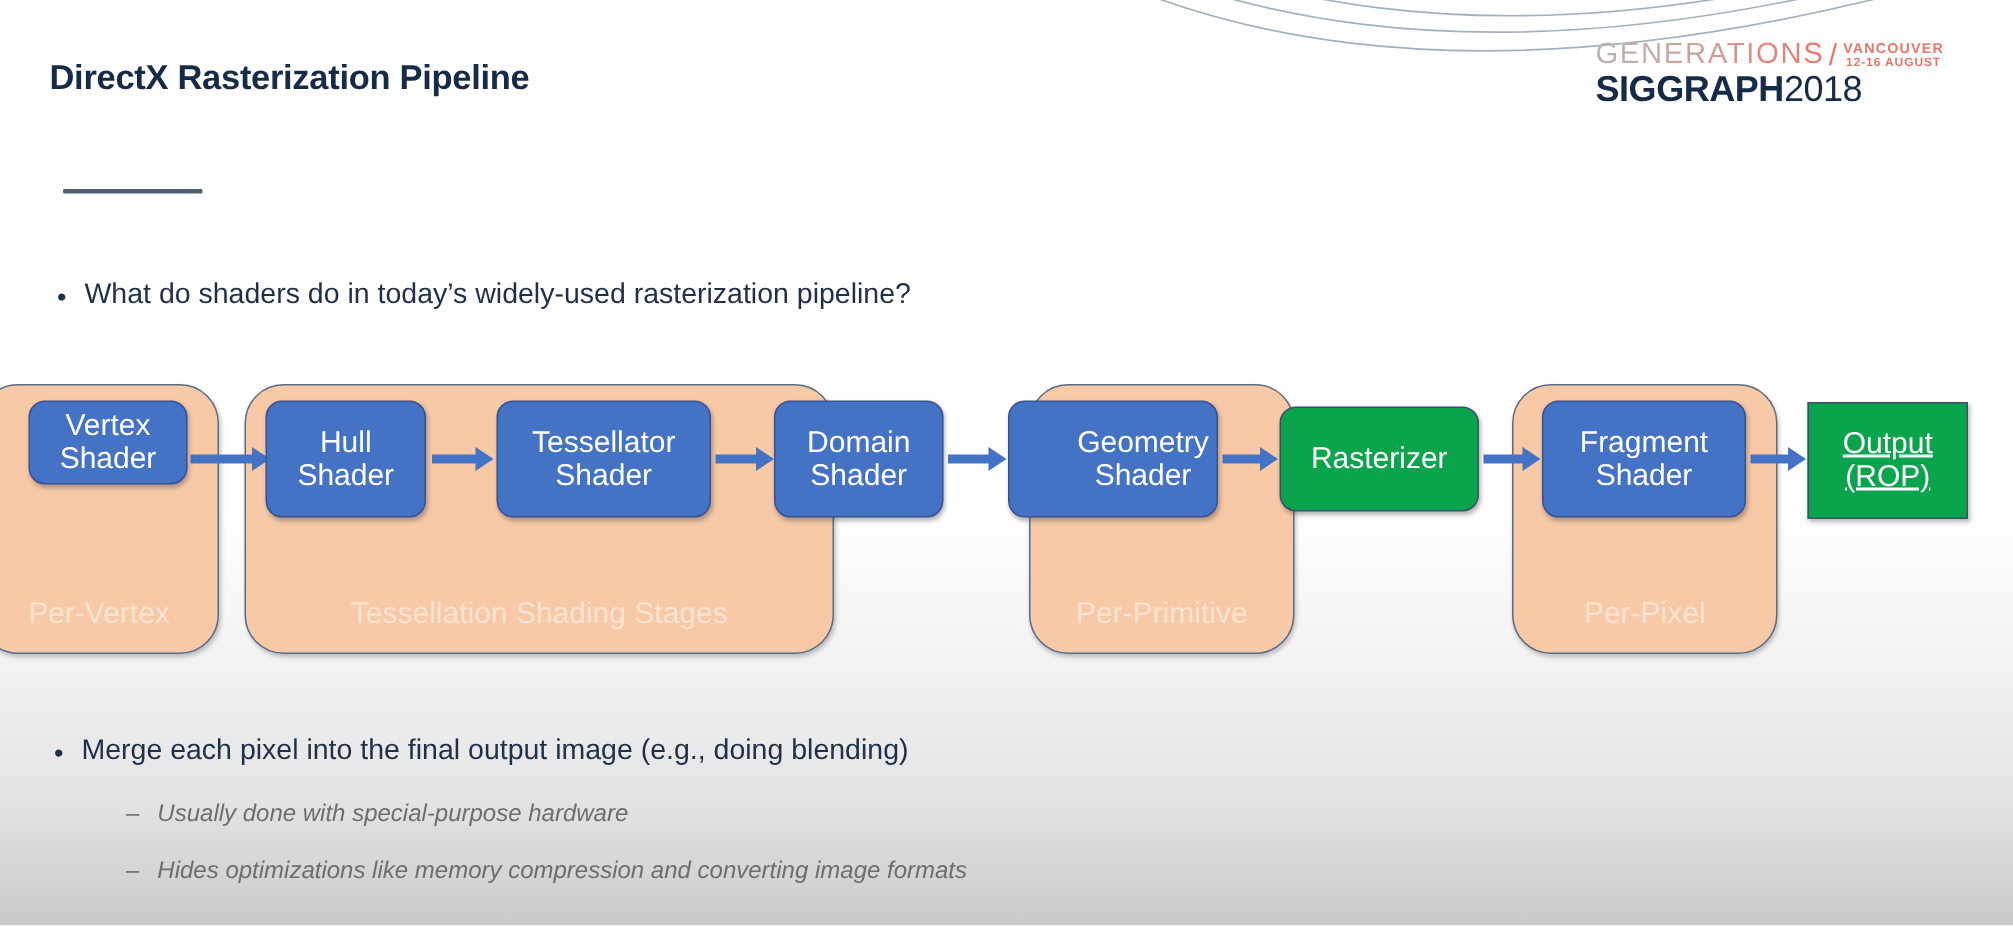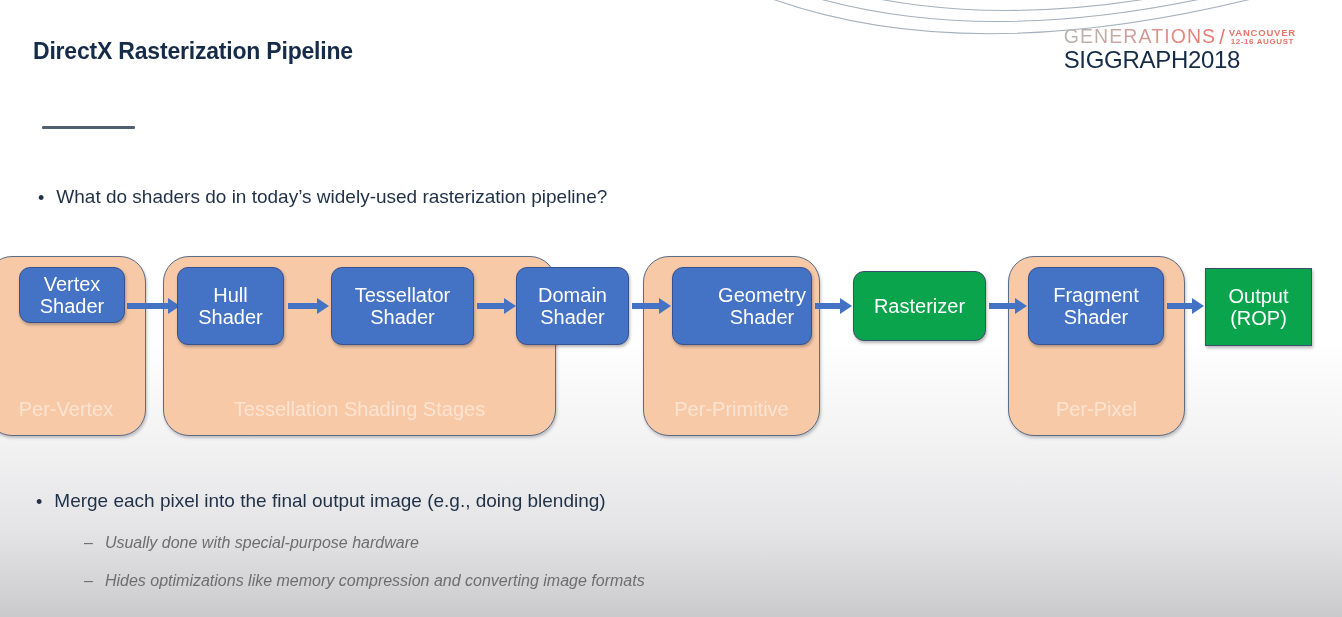--- a/index.html
+++ b/index.html
@@ -36,21 +36,21 @@
     font-size:19.5px;letter-spacing:1.1px;font-weight:400;
     background:linear-gradient(90deg,#b9b3b1 0%,#c9a6a2 35%,#df8d84 70%,#e8756a 100%);
     -webkit-background-clip:text;background-clip:text;color:transparent;
     -webkit-text-fill-color:transparent;
   }
   .slash{font-size:20px;color:#e8756a;margin:0 4px 0 3px;font-weight:300;}
   .city{display:inline-block;line-height:1.05;padding-top:1px;}
   .city .c1{font-size:9.5px;font-weight:bold;letter-spacing:0.8px;color:#e8756a;display:block;text-align:center;}
   .city .c2{font-size:8px;font-weight:bold;letter-spacing:0.6px;color:#e8756a;display:block;text-align:center;}
   .logo-row2{line-height:1;margin-top:1px;}
-  .sig{font-size:24px;font-weight:normal;color:#152B48;letter-spacing:-0.3px;}
+  .sig{font-size:24px;font-weight:bold;color:#152B48;letter-spacing:-0.3px;}
   .yr{font-size:24px;font-weight:400;color:#152B48;letter-spacing:-0.3px;text-align:center;}
 
   
   .bullet-lvl1{
     position:absolute;display:flex;align-items:flex-start;gap:12px;
     font-size:19px;color:#1F3047;
   }
   .bullet-lvl1 .dot{font-size:18px;line-height:1;padding-top:3px;color:#1F3047;}
   .bullet-lvl2{
     position:absolute;display:flex;align-items:flex-start;gap:12px;
@@ -140,21 +140,21 @@
     <span>What do shaders do in today’s widely-used rasterization pipeline?</span>
   </div>
 
   <div id="pipeline">
       <div class="group" style="left: -14px; top: 6px; width: 160px; height: 180px;">
         <div class="group-label">Per-Vertex</div>
       </div>
       <div class="group" style="left: 163px; top: 6px; width: 393px; height: 180px;">
         <div class="group-label">Tessellation Shading Stages</div>
       </div>
-      <div class="group" style="left: 643px; top: 6px; width: 177px; height: 180px;">
+      <div class="group" style="left: 686px; top: 6px; width: 177px; height: 180px;">
         <div class="group-label">Per-Primitive</div>
       </div>
       <div class="group" style="left: 1008px; top: 6px; width: 177px; height: 180px;">
         <div class="group-label">Per-Pixel</div>
       </div>
       <div class="arrow" style="left: 127px; top: 53px; width: 42px;"></div>
       <div class="arrow" style="left: 288px; top: 53px; width: 30px;"></div>
       <div class="arrow" style="left: 477px; top: 53px; width: 28px;"></div>
       <div class="arrow" style="left: 632px; top: 53px; width: 28px;"></div>
       <div class="arrow" style="left: 815px; top: 53px; width: 26px;"></div>
@@ -174,21 +174,21 @@
       </div>
       <div class="node blue" style="left: 672px; top: 17px; width: 140px; height: 78px; padding-left: 40px;">
         <span>Geometry<br>Shader</span>
       </div>
       <div class="node green" style="left: 853px; top: 21px; width: 133px; height: 70px;">
         <span>Rasterizer</span>
       </div>
       <div class="node blue" style="left: 1028px; top: 17px; width: 136px; height: 78px;">
         <span>Fragment<br>Shader</span>
       </div>
-      <div class="node green sharp" style="left: 1205px; top: 18px; width: 107px; height: 78px;">
+      <div class="node green sharp" style="left: 1205px; top: 18px; width: 107px; height: 78px; text-decoration: underline;">
         <span>Output<br>(ROP)</span>
       </div>
     </div>
 
   <div class="bullet-lvl1" id="b-merge">
     <span class="dot">•</span>
     <span>Merge each pixel into the final output image (e.g., doing blending)</span>
   </div>
   <div class="bullet-lvl2" id="b-sub1">
     <span class="dash">–</span>

